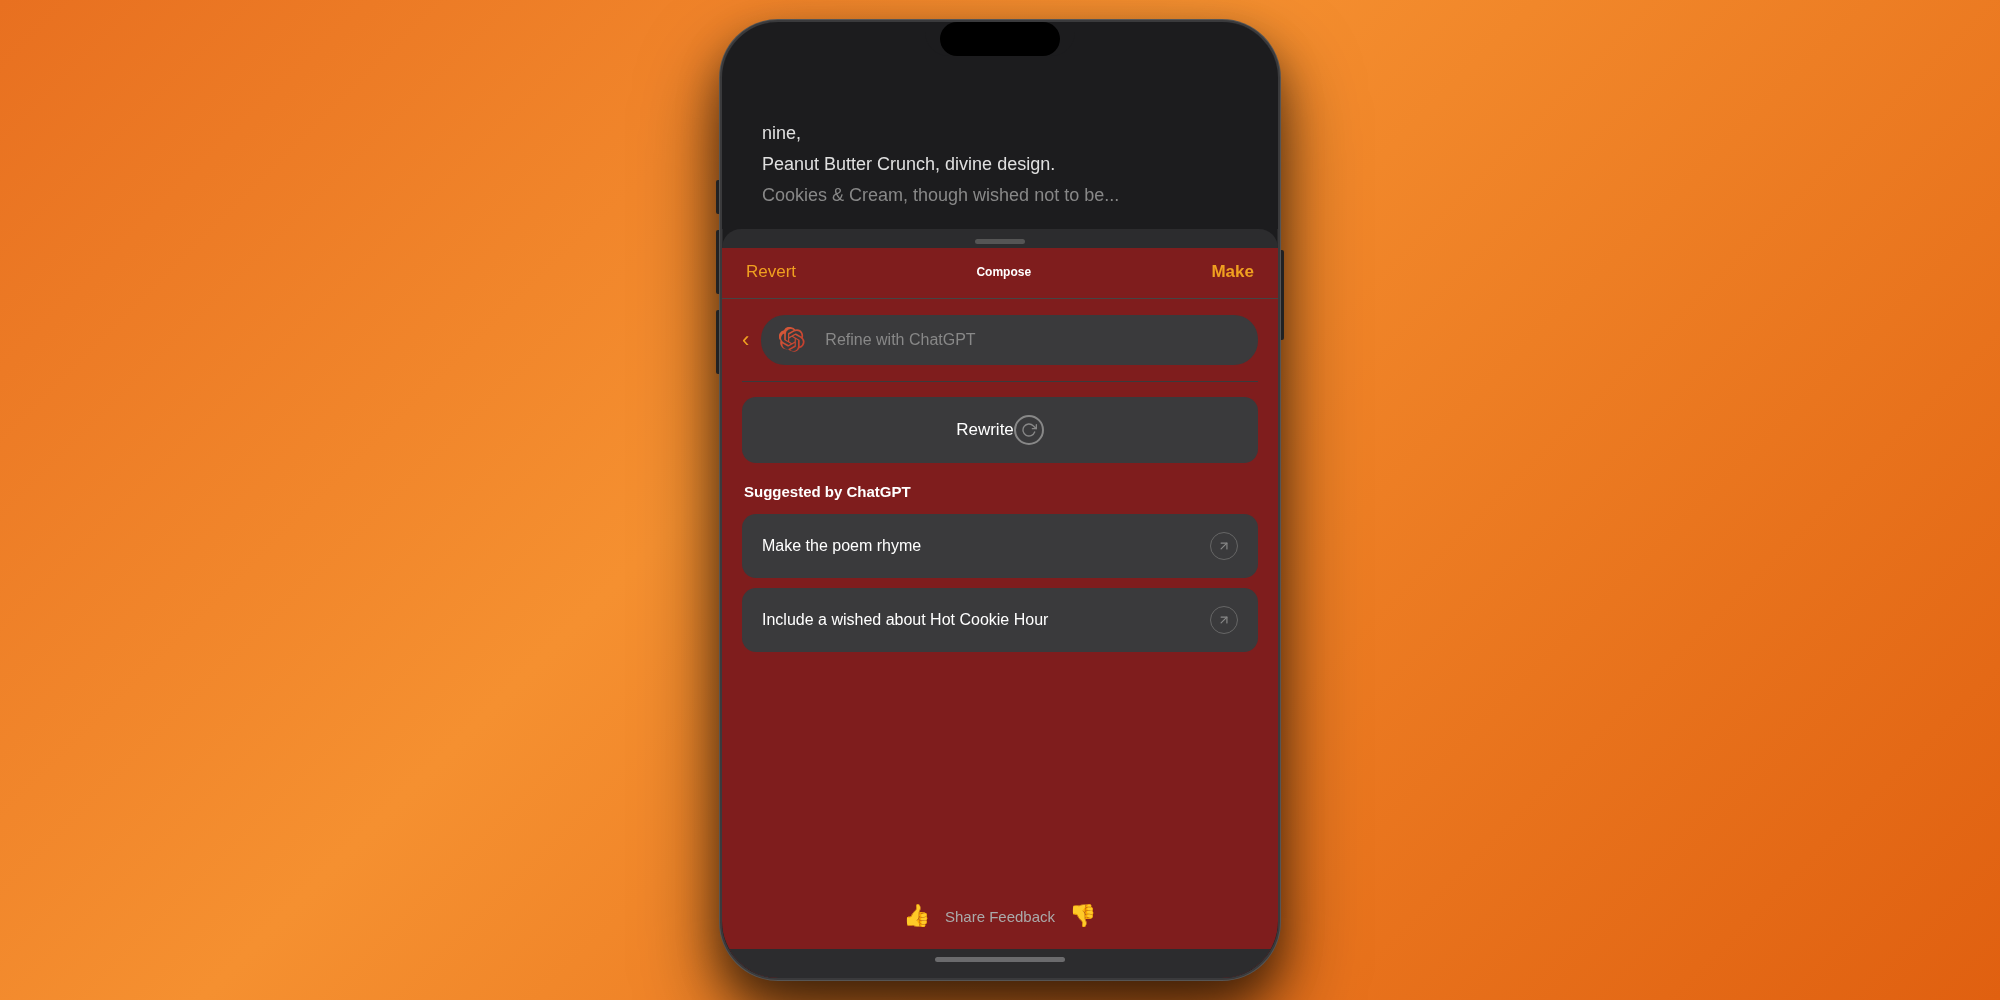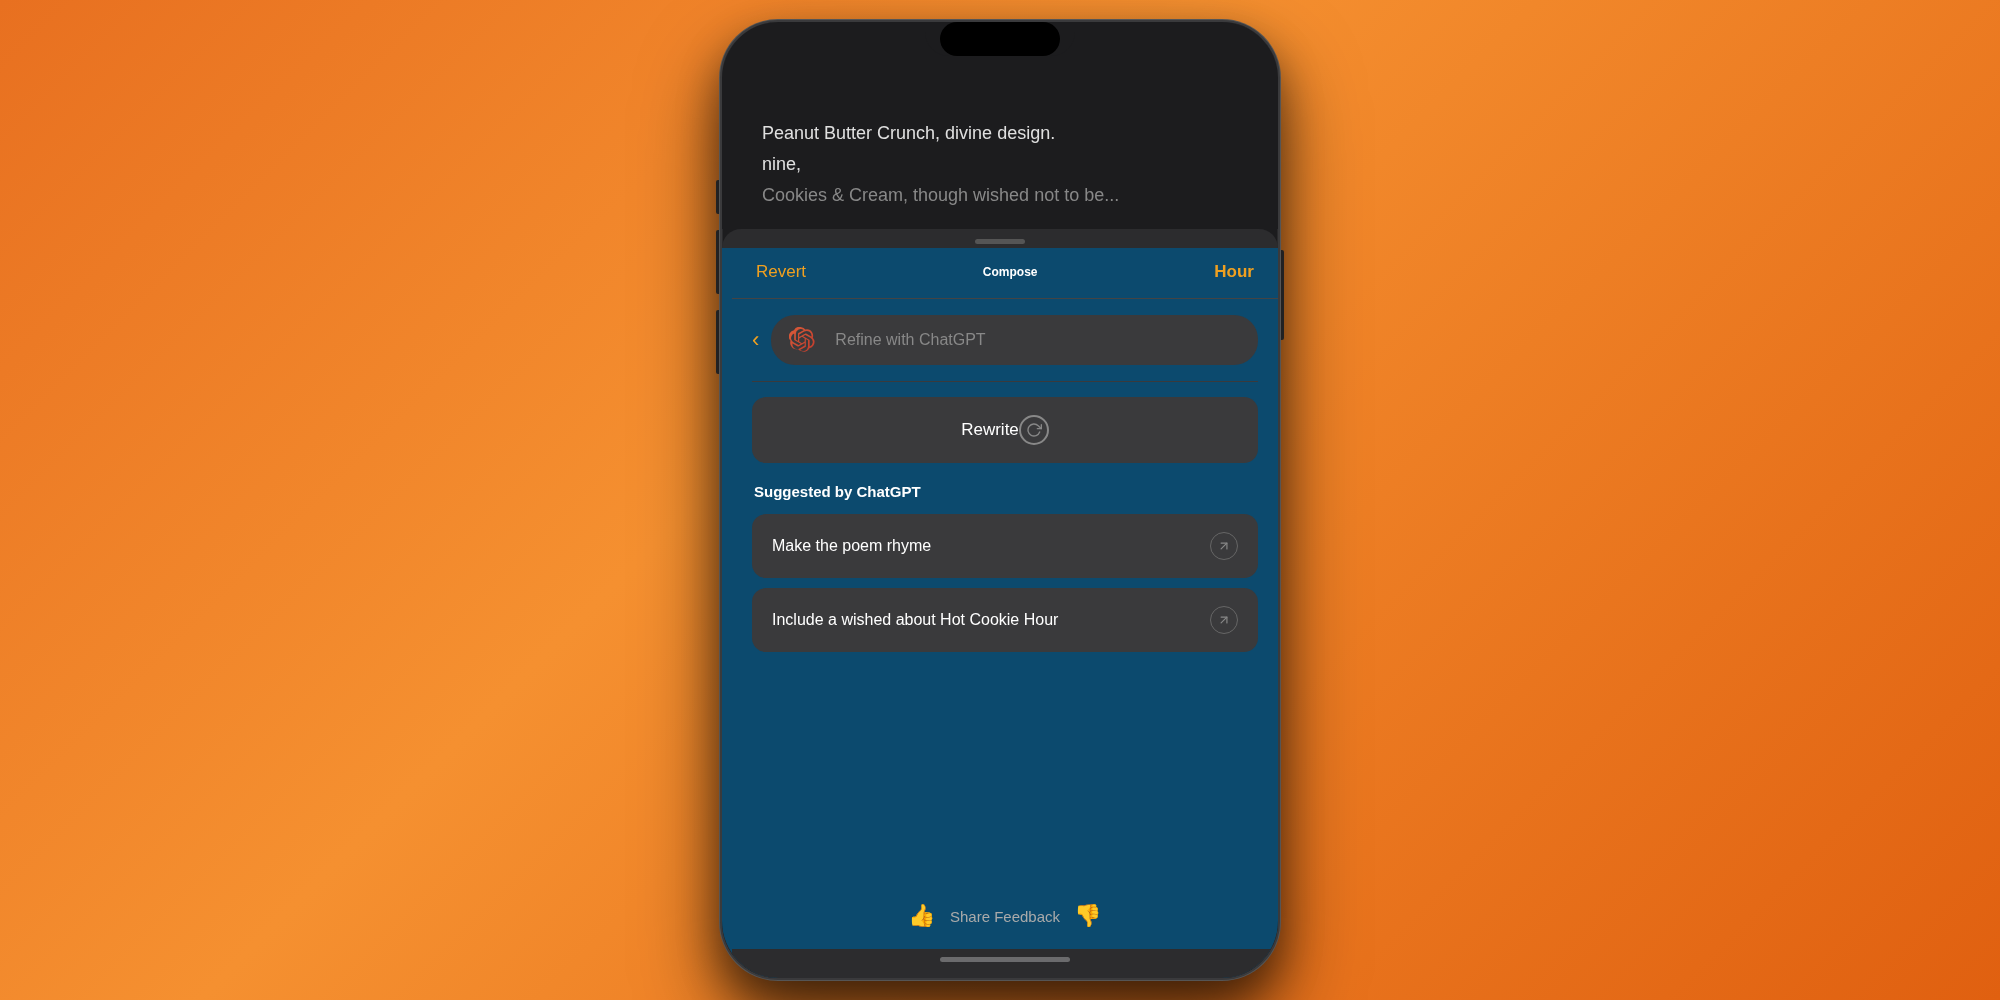--- a/index.html
+++ b/index.html
@@ -104,24 +104,23 @@
     .sheet-handle {
       width: 50px;
       height: 5px;
       background: #555;
       border-radius: 3px;
     }
 
     
     .bottom-sheet {
       flex: 1;
-      background: #0c4a6e;
+      background: #7f1d1d;
       display: flex;
       flex-direction: column;
-      padding-left: 10px;
     }
 
     
     .sheet-header {
       display: flex;
       align-items: center;
       justify-content: space-between;
       padding: 14px 24px 16px;
     }
 
@@ -364,35 +363,35 @@
 
   <div class="phone-frame">
     <div class="screen">
 
       <div class="phone-top-bar">
         <div class="dynamic-island"></div>
       </div>
 
       <div class="bg-content">
         <div style="height: 44px;"></div>
+        <span class="bg-text">nine,</span>
         <span class="bg-text">Peanut Butter Crunch, divine design.</span>
-        <span class="bg-text">nine,</span>
         <span class="bg-text-faded">Cookies &amp; Cream, though wished not to be...</span>
       </div>
 
       <div class="sheet-handle-area">
         <div class="sheet-handle"></div>
       </div>
 
       <div class="bottom-sheet">
 
         <div class="sheet-header">
           <span class="header-revert">Revert</span>
           <span class="header-title">Compose</span>
-          <span class="header-done">Hour</span>
+          <span class="header-done">Make</span>
         </div>
 
         <div class="divider"></div>
 
         <div class="search-area">
           <span class="back-chevron">‹</span>
           <div class="search-bar">
 
             <svg class="chatgpt-logo" viewBox="0 0 41 41" fill="none" xmlns="http://www.w3.org/2000/svg">
               <path d="M37.532 16.87a9.963 9.963 0 0 0-.856-8.184 10.078 10.078 0 0 0-10.855-4.835 9.964 9.964 0 0 0-6.205-3.498 10.079 10.079 0 0 0-11.8 4.868 9.967 9.967 0 0 0-6.634 4.806 10.08 10.08 0 0 0 1.24 11.817 9.965 9.965 0 0 0 .856 8.185 10.079 10.079 0 0 0 10.855 4.835 9.965 9.965 0 0 0 6.205 3.498 10.079 10.079 0 0 0 11.8-4.868 9.967 9.967 0 0 0 6.634-4.806 10.079 10.079 0 0 0-1.24-11.816zM22.498 37.886a7.474 7.474 0 0 1-4.799-1.735c.061-.033.168-.091.237-.134l7.964-4.6a1.294 1.294 0 0 0 .655-1.134V19.054l3.366 1.944a.12.12 0 0 1 .066.092v9.299a7.505 7.505 0 0 1-7.49 7.496zM6.392 31.006a7.471 7.471 0 0 1-.894-5.023c.06.036.162.099.237.141l7.964 4.6a1.297 1.297 0 0 0 1.308 0l9.724-5.614v3.888a.12.12 0 0 1-.048.103l-8.051 4.649a7.504 7.504 0 0 1-10.24-2.744zM4.297 13.62A7.469 7.469 0 0 1 8.2 10.333c0 .068-.004.19-.004.274v9.201a1.294 1.294 0 0 0 .654 1.132l9.723 5.614-3.366 1.944a.12.12 0 0 1-.114.012L7.044 23.86a7.504 7.504 0 0 1-2.747-10.24zm27.658 6.437l-9.724-5.615 3.367-1.943a.121.121 0 0 1 .114-.012l8.048 4.648a7.498 7.498 0 0 1-1.158 13.528v-9.476a1.293 1.293 0 0 0-.647-1.13zm3.35-5.043c-.059-.037-.162-.099-.236-.141l-7.965-4.6a1.298 1.298 0 0 0-1.308 0l-9.723 5.614v-3.888a.12.12 0 0 1 .048-.103l8.05-4.645a7.497 7.497 0 0 1 11.135 7.763zm-21.063 6.929l-3.367-1.944a.12.12 0 0 1-.065-.092v-9.299a7.497 7.497 0 0 1 12.293-5.756 6.94 6.94 0 0 0-.236.134l-7.965 4.6a1.294 1.294 0 0 0-.654 1.132l-.006 11.225zm1.829-3.943l4.33-2.501 4.332 2.5v4.999l-4.331 2.5-4.331-2.5V18z" fill="url(#chatgpt-gradient)"></path>

